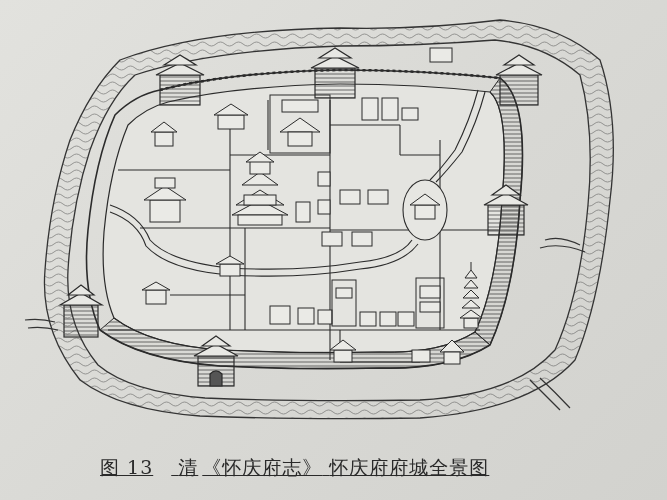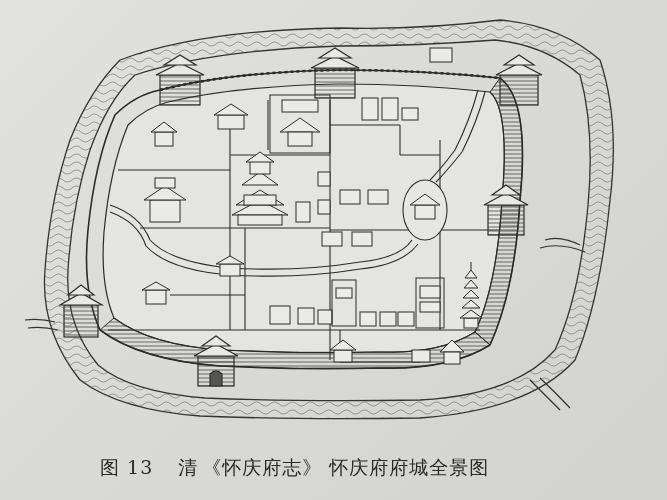--- a/index.html
+++ b/index.html
@@ -12,20 +12,21 @@
     .page {
       position: absolute; left: 0; top: 0; width: 667px; height: 500px;
       background: linear-gradient(135deg, #e2e2de 0%, #d9d9d5 50%, #d2d2ce 100%);
     }
     .map-svg { position: absolute; left: 0; top: 0; }
     .caption {
       position: absolute; left: 100px; top: 455px;
       font-size: 19px; color: #2a2a2a; letter-spacing: 1px;
       white-space: nowrap;
       font-family: "DejaVu Serif", serif;
+      text-decoration: underline;
     }
     .caption .fig { margin-right: 18px; }
     .caption .dyn { margin-right: 4px; }
   </style>
 </head>
 <body>
 
 <div class="page">
   <svg class="map-svg" width="667" height="500" viewBox="0 0 667 500">
     <defs>

